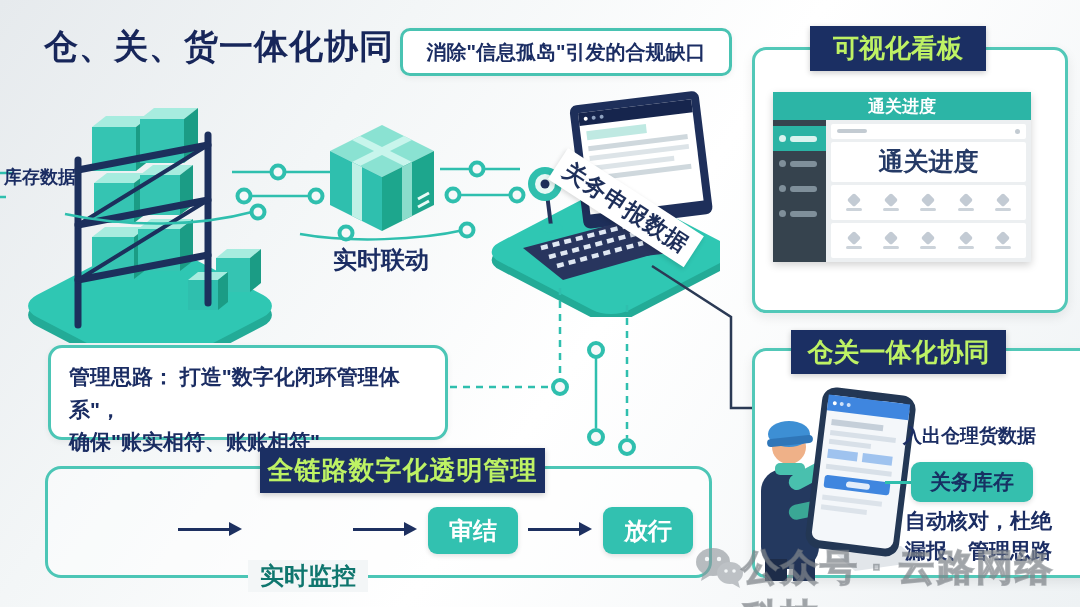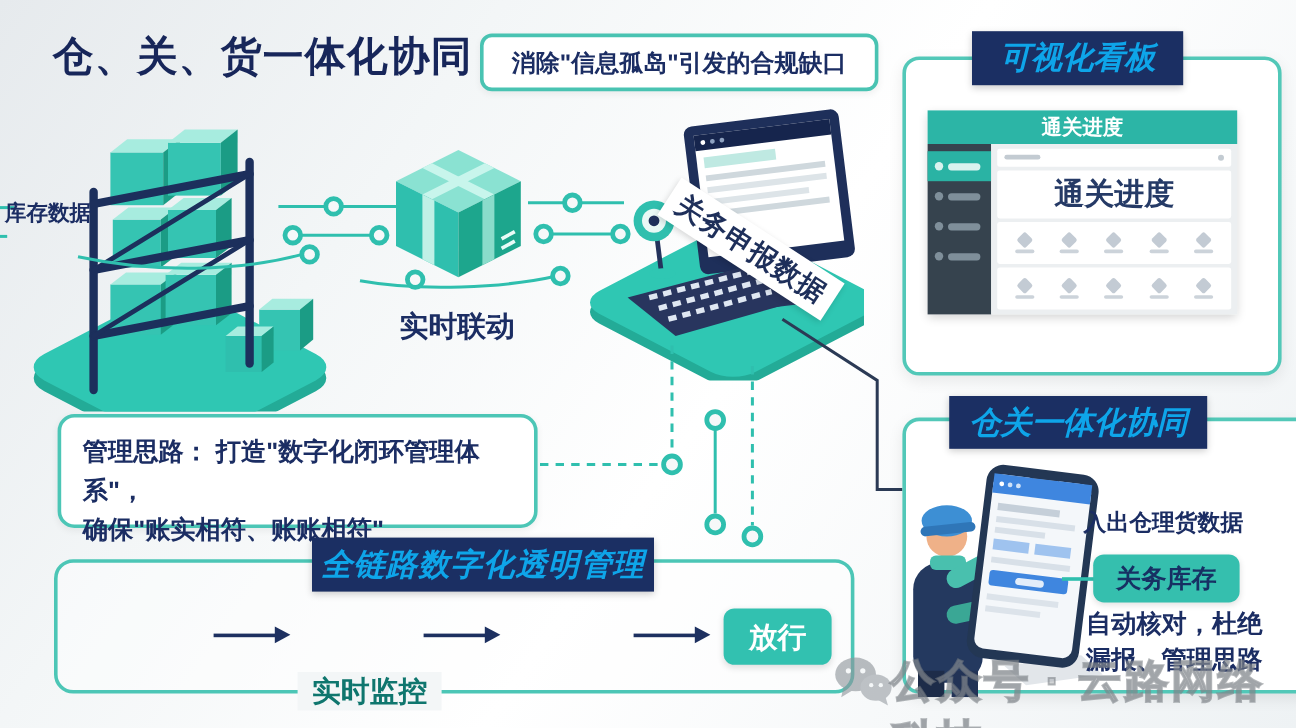--- a/index.html
+++ b/index.html
@@ -6,32 +6,32 @@
   *{box-sizing:border-box;font-family:"Liberation Sans","DejaVu Sans",sans-serif;}
   .stage{position:relative;width:1080px;height:607px;overflow:hidden;
     background:linear-gradient(125deg,#e6eaed 0%,#f3f6f7 28%,#ffffff 55%,#eef2f4 100%);}
   .abs{position:absolute;}
   
   .title{left:44px;top:24px;z-index:5;font-size:34px;font-weight:900;color:#17265a;letter-spacing:1px;}
   .top-note{left:400px;top:28px;width:332px;height:48px;z-index:4;background:#fff;
     border:3px solid #49c3b2;border-radius:10px;display:flex;align-items:center;justify-content:center;
     font-size:20px;font-weight:800;color:#1b2d63;box-shadow:0 2px 6px rgba(0,0,0,.06);}
   .inv-label{left:4px;top:165px;z-index:4;font-size:18px;font-weight:800;color:#1b2d63;}
-  .rt-label{left:333px;top:244px;z-index:4;font-size:24px;font-weight:800;color:#1b2d63;margin-top:12px;}
+  .rt-label{left:333px;top:244px;z-index:4;font-size:24px;font-weight:800;color:#1b2d63;}
   .screen-label{left:568px;top:148px;z-index:3;background:#fff;padding:3px 9px;
     transform:rotate(33deg);transform-origin:left top;font-size:23px;font-weight:800;color:#1e2f5a;
     letter-spacing:1px;box-shadow:0 2px 5px rgba(0,0,0,.15);}
   .mgmt-box{left:48px;top:345px;width:400px;height:95px;z-index:4;background:#fff;
     border:3px solid #4cc6b6;border-radius:14px;padding:13px 18px;
     font-size:21px;font-weight:800;color:#1b2d63;line-height:1.55;box-shadow:0 2px 6px rgba(0,0,0,.06);}
   
   .process-box{left:45px;top:466px;width:667px;height:112px;z-index:4;
     border:3px solid #4cc6b6;border-radius:16px;background:rgba(255,255,255,.45);}
-  .hbox{background:#1b2f63;color:#0ea5e9;font-weight:900;display:flex;align-items:center;justify-content:center;
-    box-shadow:0 2px 6px rgba(0,0,0,.2);font-style:italic;}
+  .hbox{background:#1b2f63;color:#bef264;font-weight:900;display:flex;align-items:center;justify-content:center;
+    box-shadow:0 2px 6px rgba(0,0,0,.2);}
   .process-header{left:193px;top:-21px;width:285px;height:45px;font-size:26px;letter-spacing:1px;margin-left:19px;}
   .step{position:absolute;top:38px;width:90px;height:47px;background:#32c1b0;border-radius:9px;
     display:flex;align-items:center;justify-content:center;font-size:24px;font-weight:900;color:#fff;
     box-shadow:0 2px 5px rgba(0,0,0,.12);}
   .parrow{position:absolute;top:59px;width:58px;border-top:3.5px solid #1d3060;}
   .parrow::after{content:'';position:absolute;right:-13px;top:-8.8px;border:7px solid transparent;border-left:13px solid #1d3060;}
   .process-footer{position:absolute;left:200px;bottom:-17px;background:#f3f6f7;padding:0 12px;
     font-size:24px;font-weight:800;color:#0f766e;}
   
   .panel{z-index:4;background:#fff;border:3px solid #52c8b8;border-radius:14px;box-shadow:0 4px 12px rgba(0,0,0,.08);}
@@ -238,20 +238,21 @@
 
   <div class="abs mgmt-box">
     <div>管理思路： 打造"数字化闭环管理体系"，</div>
     <div>确保"账实相符、账账相符"</div>
   </div>
 
   <div class="abs process-box">
     <div class="abs hbox process-header">全链路数字化透明管理</div>
     <div class="parrow" style="left:130px"></div>
     <div class="parrow" style="left:305px"></div>
+    <div class="step" style="left:380px">审结</div>
     <div class="parrow" style="left:480px"></div>
     <div class="step" style="left:555px">放行</div>
     <div class="process-footer">实时监控</div>
   </div>
 
   <div class="abs panel panel-visual">
     <div class="hbox ph-visual">可视化看板</div>
     <div class="dash">
       <div class="dash-bar">通关进度</div>
       <div class="dash-body">

